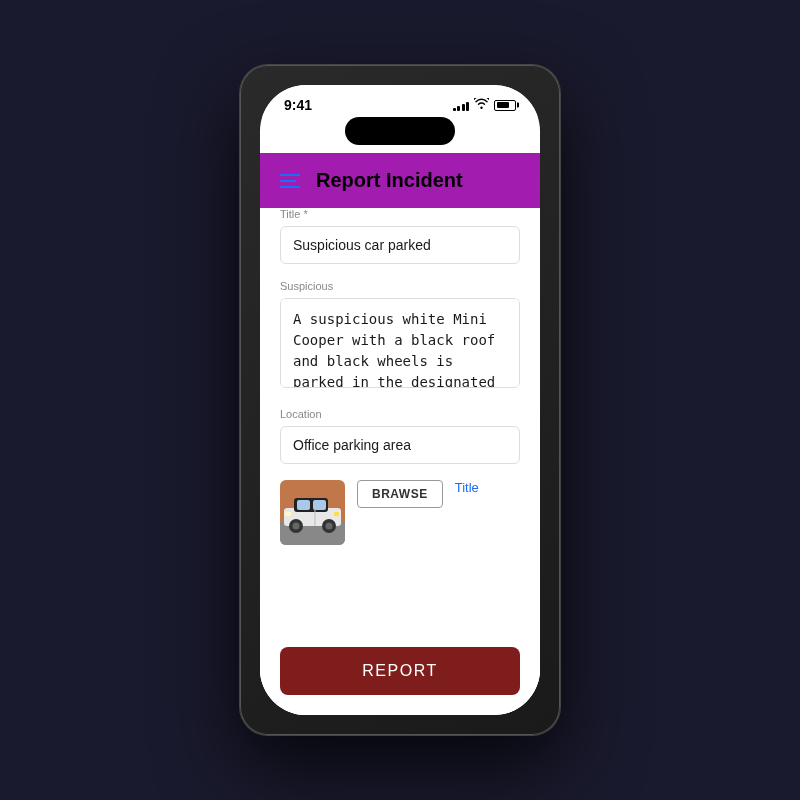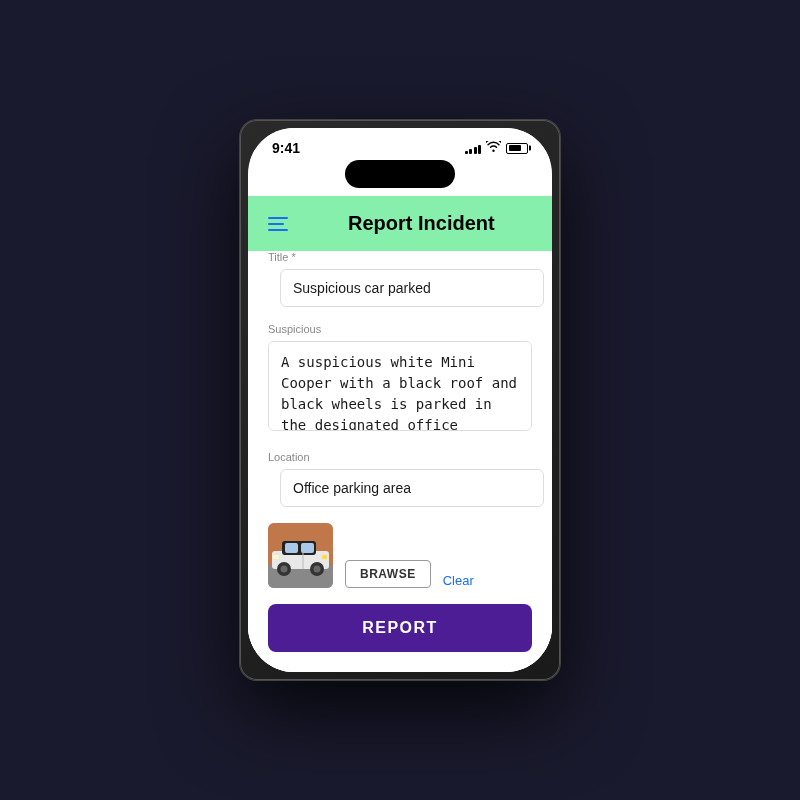--- a/index.html
+++ b/index.html
@@ -8,24 +8,24 @@
       display: flex;
       justify-content: center;
       align-items: center;
       width: 800px;
       height: 800px;
       font-family: -apple-system, BlinkMacSystemFont, 'Helvetica Neue', sans-serif;
     }
 
     .phone-outer {
       width: 320px;
-      height: 560px;
+      height: 670px;
       background: linear-gradient(145deg, #2a2a2a, #1a1a1a);
-      border-radius: 17px;
-      padding: 8px;
+      border-radius: 28px;
+      padding: 20px;
       box-shadow:
         0 0 0 1px #444,
         0 30px 80px rgba(0,0,0,0.8),
         inset 0 0 0 1px #555;
       position: relative;
     }
 
     .phone-inner {
       width: 100%;
       height: 100%;
@@ -123,22 +123,21 @@
       overflow-y: auto;
       background: #ffffff;
       padding: 0 0 80px 0;
     }
 
     
     .app-header {
       display: flex;
       align-items: center;
       padding: 16px 20px 16px 20px;
-      background: #86efac;
-      gap: 44px;
+      background: #a21caf;
     }
 
     .hamburger-icon {
       display: flex;
       flex-direction: column;
       gap: 4px;
       margin-right: 16px;
       cursor: pointer;
     }
 
@@ -175,41 +174,40 @@
 
     .field-input {
       width: 100%;
       border: 1px solid #ddd;
       border-radius: 6px;
       padding: 10px 12px;
       font-size: 14px;
       color: #1a1a1a;
       background: #fff;
       outline: none;
-      margin-left: 12px;
     }
 
     .field-textarea {
       width: 100%;
       border: 1px solid #ddd;
       border-radius: 6px;
       padding: 10px 12px;
       font-size: 14px;
       color: #1a1a1a;
       background: #fff;
       outline: none;
       resize: none;
       height: 90px;
       line-height: 1.5;
     }
 
     
     .upload-area {
       display: flex;
-      align-items: flex-end;
+      align-items: flex-start;
       gap: 12px;
       margin-top: 8px;
       padding: 0 20px;
     }
 
     .image-thumb {
       width: 65px;
       height: 65px;
       border-radius: 6px;
       overflow: hidden;
@@ -248,27 +246,27 @@
       position: absolute;
       bottom: 0;
       left: 0;
       right: 0;
       padding: 14px 20px 20px;
       background: #fff;
     }
 
     .report-btn {
       width: 100%;
-      background: #4c1d95;
+      background: #7f1d1d;
       color: #fff;
       border: none;
       border-radius: 8px;
       padding: 15px;
       font-size: 16px;
-      font-weight: 700;
+      font-weight: 400;
       letter-spacing: 1.5px;
       cursor: pointer;
       text-transform: uppercase;
     }
 
     
     .app-content::-webkit-scrollbar { display: none; }
   </style>
 </head>
 <body>
@@ -350,21 +348,21 @@
             <circle cx="49" cy="46" r="7" fill="#333"></circle>
             <circle cx="49" cy="46" r="3.5" fill="#666"></circle>
 
             <rect x="5" y="32" width="6" height="4" rx="1" fill="#fff8c0"></rect>
             <rect x="54" y="32" width="5" height="4" rx="1" fill="#ffdd44"></rect>
 
             <line x1="35" y1="28" x2="35" y2="46" stroke="#bbb" stroke-width="1"></line>
           </svg>
         </div>
         <button class="browse-btn">BRAWSE</button>
-        <button class="clear-btn">Clear</button>
+        <button class="clear-btn">Title</button>
       </div>
 
     </div>
 
     <div class="report-btn-container">
       <button class="report-btn">REPORT</button>
     </div>
 
   </div>
 </div>

